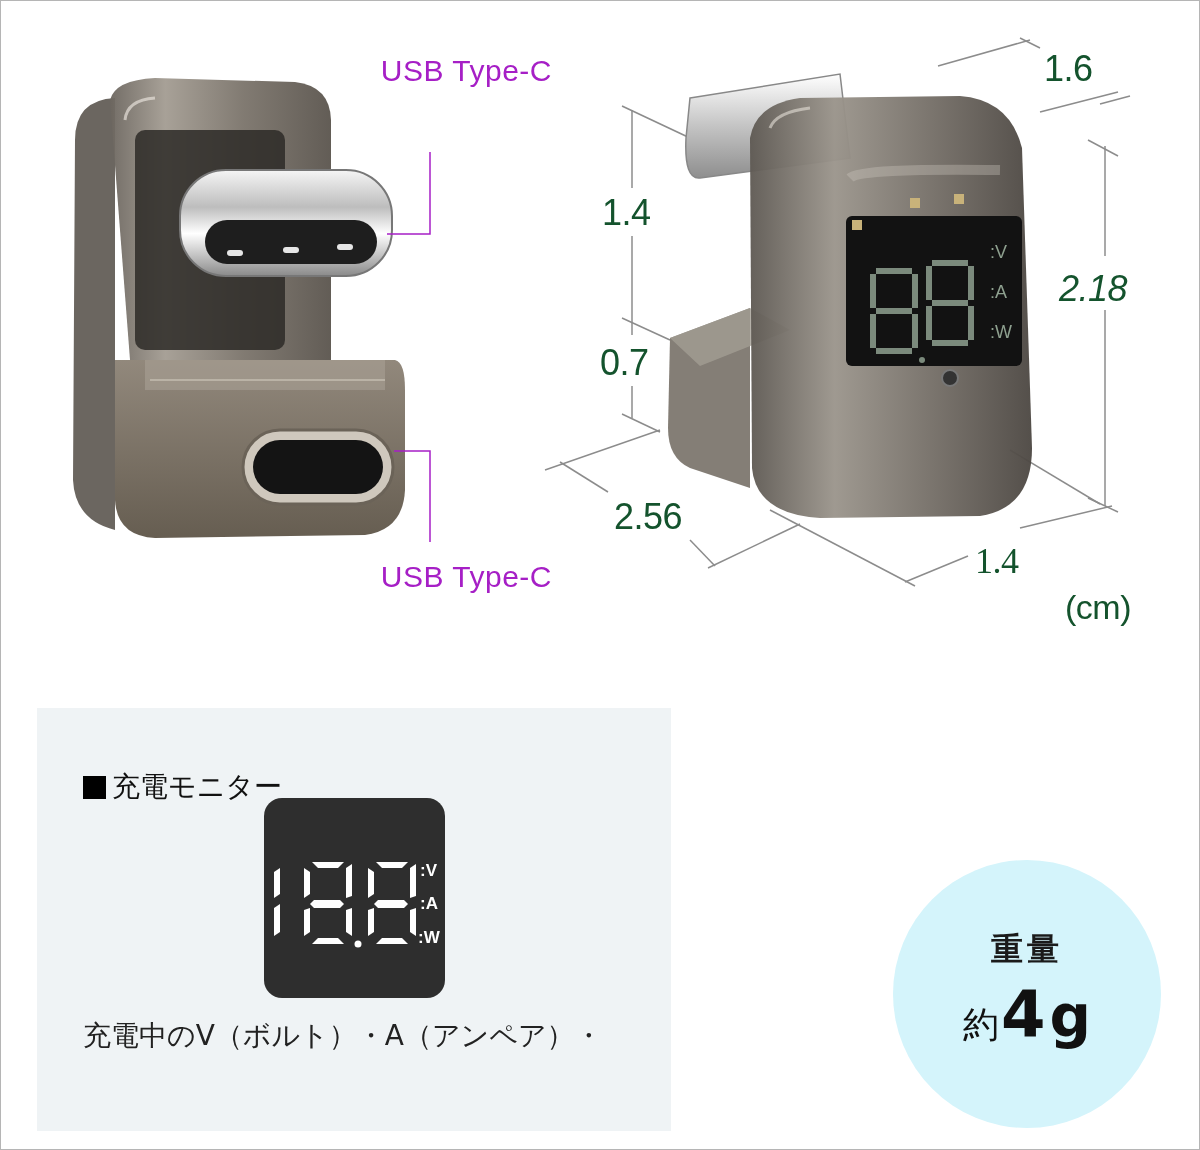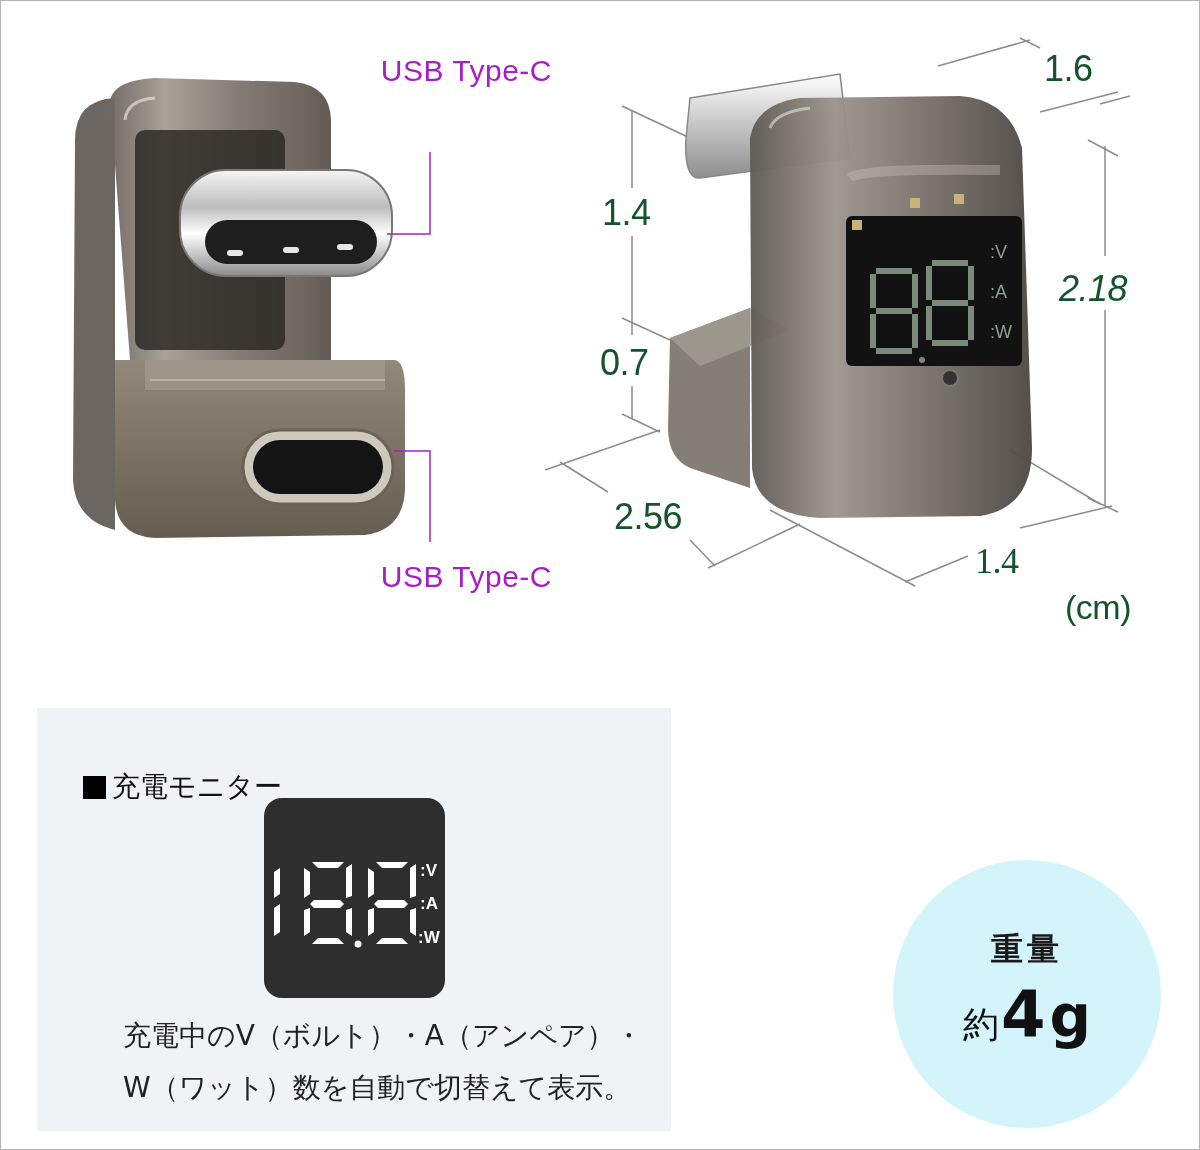--- a/index.html
+++ b/index.html
@@ -43,21 +43,21 @@
     width: 23px; height: 23px; background: #000; margin-right: 6px; display: inline-block;
   }
   .lcd {
     position: absolute; left: 227px; top: 90px; width: 181px; height: 200px;
     background: #2e2e2e; border-radius: 18px;
   }
   .panel-desc {
     position: absolute; left: 46px; top: 302px; width: 580px;
     font-size: 28px; line-height: 52px; color: #222;
   }
-  .panel-desc span { display: block; white-space: nowrap; margin-left: 40px; }
+  .panel-desc span { display: block; white-space: nowrap; }
 
   
   .weight {
     position: absolute; left: 893px; top: 860px; width: 268px; height: 268px;
     border-radius: 50%; background: #d4f4fb;
     display: flex; flex-direction: column; align-items: center; justify-content: center;
   }
   .weight-label { font-size: 32px; font-weight: bold; color: #1a1a1a; letter-spacing: 4px; margin-top: -8px; }
   .weight-value { display: flex; align-items: baseline; margin-top: 6px; color: #111; }
   .weight-approx { font-size: 36px; }
@@ -253,21 +253,20 @@
         <polygon points="118,140 138,140 144,146 112,146"></polygon>
       </g>
       <text x="156" y="78" fill="#ffffff" font-size="17" font-weight="bold" font-family="Liberation Sans, sans-serif">:V</text>
       <text x="156" y="111" fill="#ffffff" font-size="17" font-weight="bold" font-family="Liberation Sans, sans-serif">:A</text>
       <text x="154" y="145" fill="#ffffff" font-size="17" font-weight="bold" font-family="Liberation Sans, sans-serif">:W</text>
     </svg>
   </div>
 
   <div class="panel-desc">
     <span>充電中のV（ボルト）・A（アンペア）・</span>
-    <span>W（ワット）数を自動で切替えて表示。</span>
   </div>
 </div>
 
 <div class="weight">
   <div class="weight-label">重量</div>
   <div class="weight-value">
     <span class="weight-approx">約</span>
     <span class="weight-num">4</span>
     <span class="weight-unit">g</span>
   </div>

